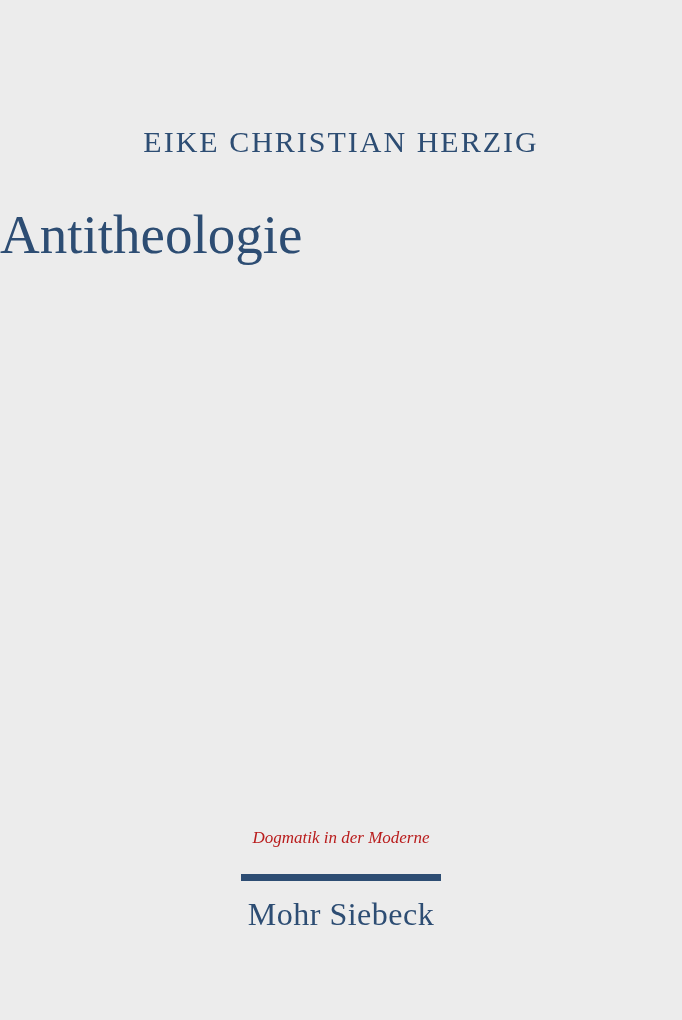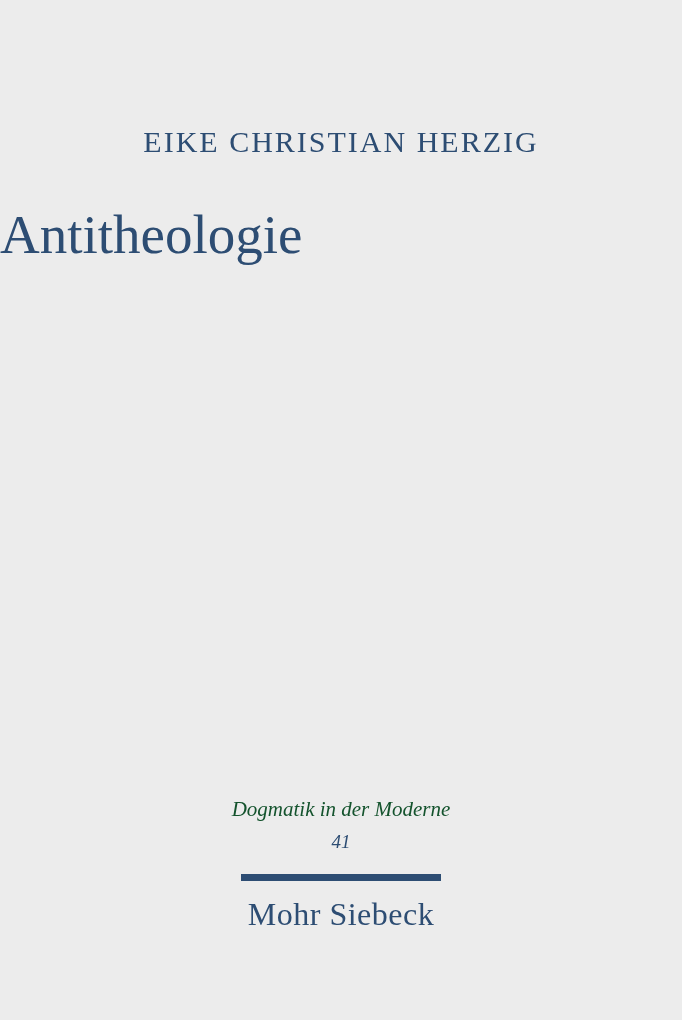--- a/index.html
+++ b/index.html
@@ -48,23 +48,24 @@
   .series-block {
     position: absolute;
     top: 795px;
     left: 0;
     width: 100%;
     text-align: center;
   }
   .series-name {
     font-family: "Liberation Serif", serif;
     font-style: italic;
-    font-size: 21px;
-    color: #14532d;
+    font-size: 17px;
+    color: #b91c1c;
     line-height: 1.35;
+    margin-top: 32px;
   }
   .series-number {
     font-family: "Liberation Serif", serif;
     font-style: italic;
     font-size: 19px;
     color: #2d4d73;
     margin-top: 6px;
     line-height: 1.35;
   }
   .rule {
@@ -92,20 +93,19 @@
 <body>
 
 <div class="cover">
 
   <div class="author">EIKE CHRISTIAN HERZIG</div>
 
   <div class="title">Antitheologie</div>
 
   <div class="series-block">
     <div class="series-name">Dogmatik in der Moderne</div>
-    <div class="series-number">41</div>
   </div>
 
   <div class="rule"></div>
 
   <div class="publisher">Mohr Siebeck</div>
 
 </div>
 
 </body></html>

